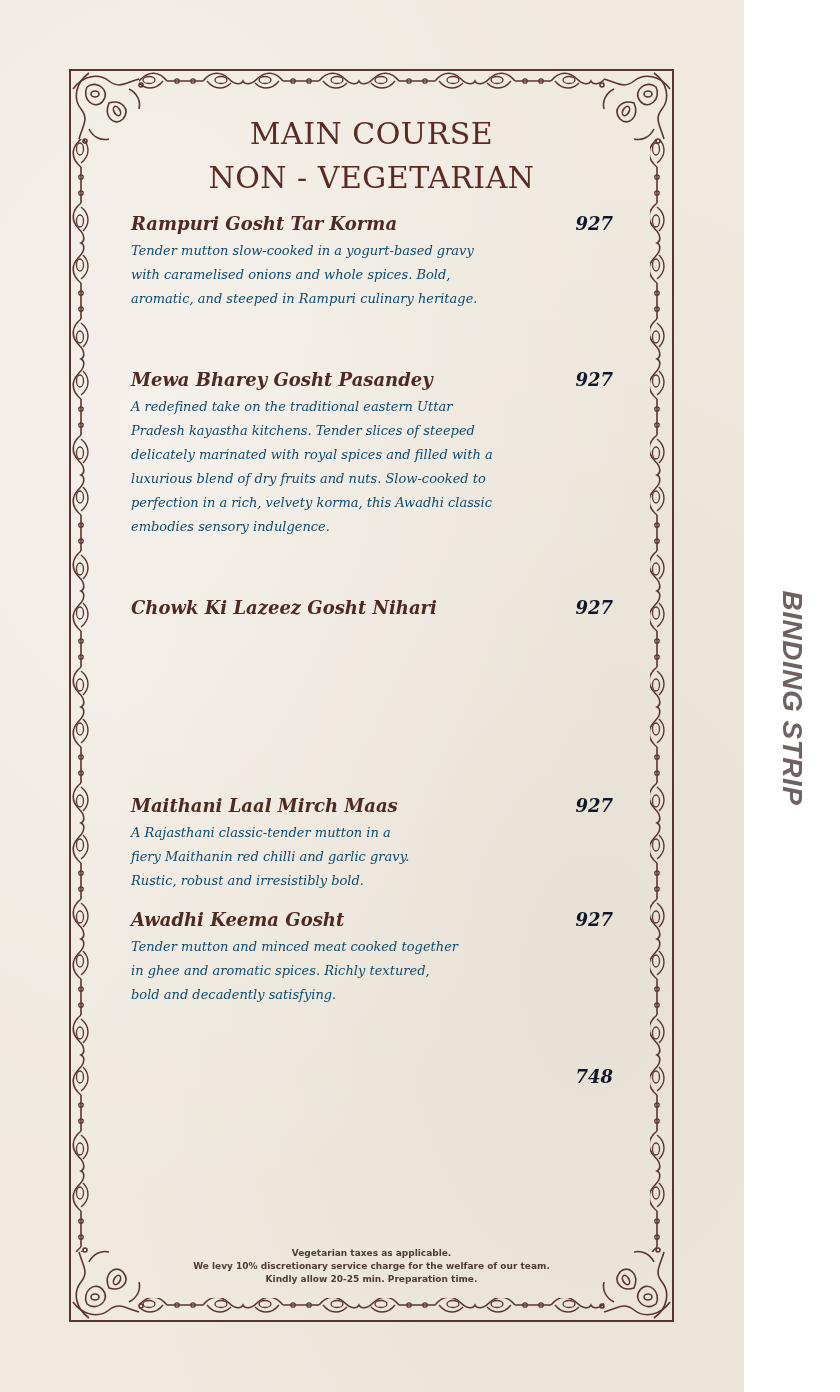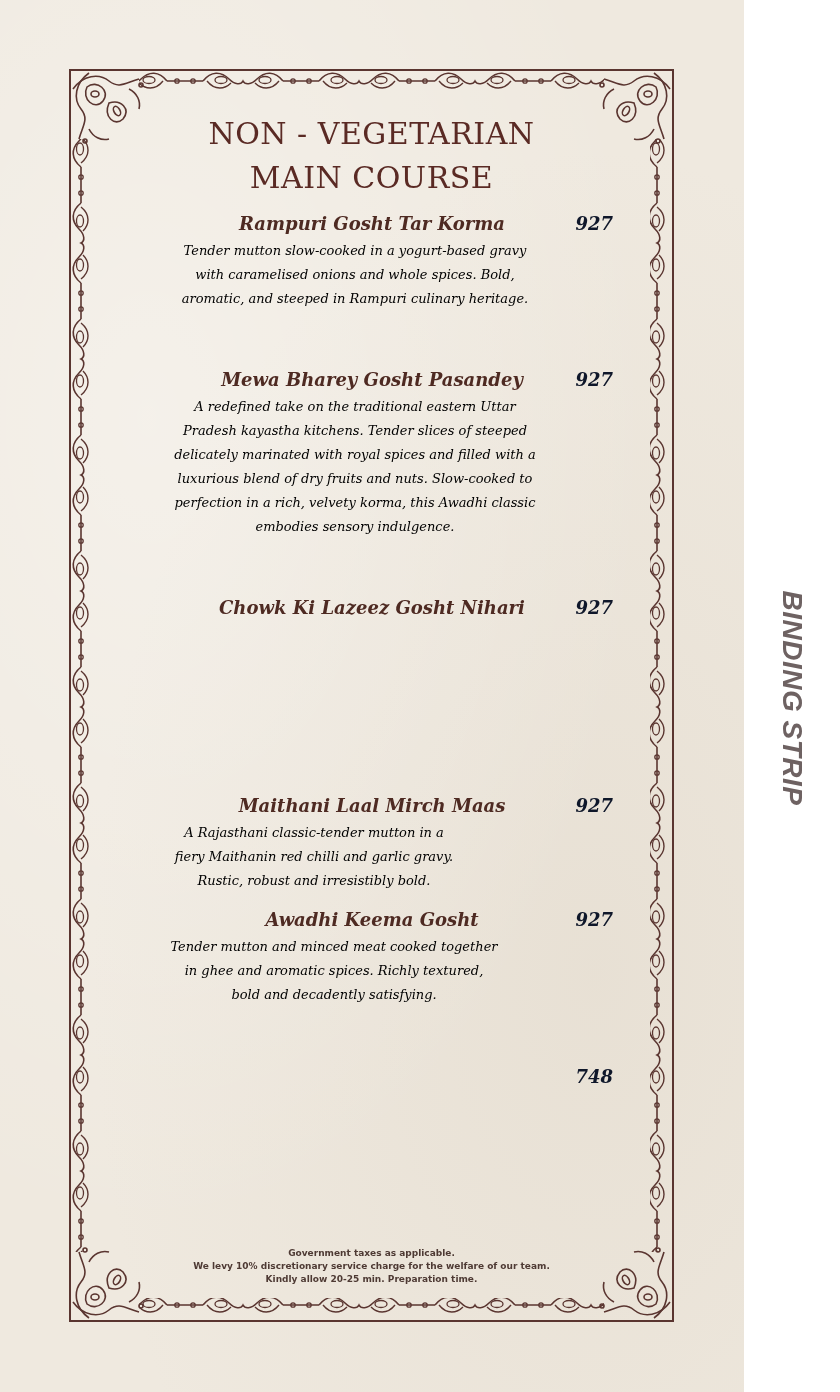--- a/index.html
+++ b/index.html
@@ -20,36 +20,35 @@
   }
   .frame svg { position: absolute; left: 0; top: 0; }
   .title {
     position: absolute; left: 69px; width: 605px; top: 112px;
     text-align: center; color: #5a2a24;
     font-family: "DejaVu Serif", serif;
     font-size: 30px; line-height: 44px; letter-spacing: 0.5px;
     font-variant: small-caps;
   }
   .title div { text-transform: uppercase; }
-  .item { position: absolute; left: 131px; width: 482px; text-align: center; }
+  .item { position: absolute; left: 131px; width: 482px; }
   .item-name {
     font-family: "DejaVu Serif", serif; font-style: italic; font-weight: bold;
     font-size: 18px; color: #4e2a22; line-height: 26px;
   }
   .item-price {
     position: absolute; right: 0; top: 0;
     font-family: "DejaVu Serif", serif; font-style: italic; font-weight: bold;
     font-size: 18px; color: #0f172a; line-height: 26px;
   }
   .item-desc {
     margin-top: 2px;
     font-family: "DejaVu Serif", serif; font-style: italic;
-    font-size: 13px; color: #000000; line-height: 24px;
+    font-size: 13px; color: #0c4a6e; line-height: 24px;
     width: 372px;
-    margin-left: 38px;
   }
   .footer {
     position: absolute; left: 69px; width: 605px; top: 1247px;
     text-align: center; font-family: "DejaVu Sans", sans-serif;
     font-size: 9px; font-weight: bold; color: #4e3a34; line-height: 13px;
   }
   .binding {
     position: absolute; left: 752px; top: 578px; width: 80px; height: 240px;
     display: flex; align-items: center; justify-content: center;
   }
@@ -108,22 +107,22 @@
         <circle cx="16" cy="72" r="2"></circle>
       </g>
       <use href="#corner" transform="translate(605 0) scale(-1 1)"></use>
       <use href="#corner" transform="translate(0 1253) scale(1 -1)"></use>
       <use href="#corner" transform="translate(605 1253) scale(-1 -1)"></use>
     </g>
   </svg>
 </div>
 
 <div class="title">
+  <div>Main Course</div>
   <div>Non - Vegetarian</div>
-  <div>Main Course</div>
 </div>
 
 <div class="item" style="top:211px;">
   <div class="item-name">Rampuri Gosht Tar Korma</div>
   <div class="item-price">927</div>
   <div class="item-desc">Tender mutton slow-cooked in a yogurt-based gravy with caramelised onions and whole spices. Bold, aromatic, and steeped in Rampuri culinary heritage.</div>
 </div>
 
 <div class="item" style="top:367px;">
   <div class="item-name">Mewa Bharey Gosht Pasandey</div>
@@ -146,20 +145,20 @@
   <div class="item-name">Awadhi Keema Gosht</div>
   <div class="item-price">927</div>
   <div class="item-desc" style="width:330px">Tender mutton and minced meat cooked together in ghee and aromatic spices. Richly textured, bold and decadently satisfying.</div>
 </div>
 
 <div class="item" style="top:1064px;">
   <div class="item-price">748</div>
 </div>
 
 <div class="footer">
-  <div>Government taxes as applicable.</div>
+  <div>Vegetarian taxes as applicable.</div>
   <div>We levy 10% discretionary service charge for the welfare of our team.</div>
   <div>Kindly allow 20-25 min. Preparation time.</div>
 </div>
 
 <div class="binding">
   <span>BINDING STRIP</span>
 </div>
 
 </body></html>

